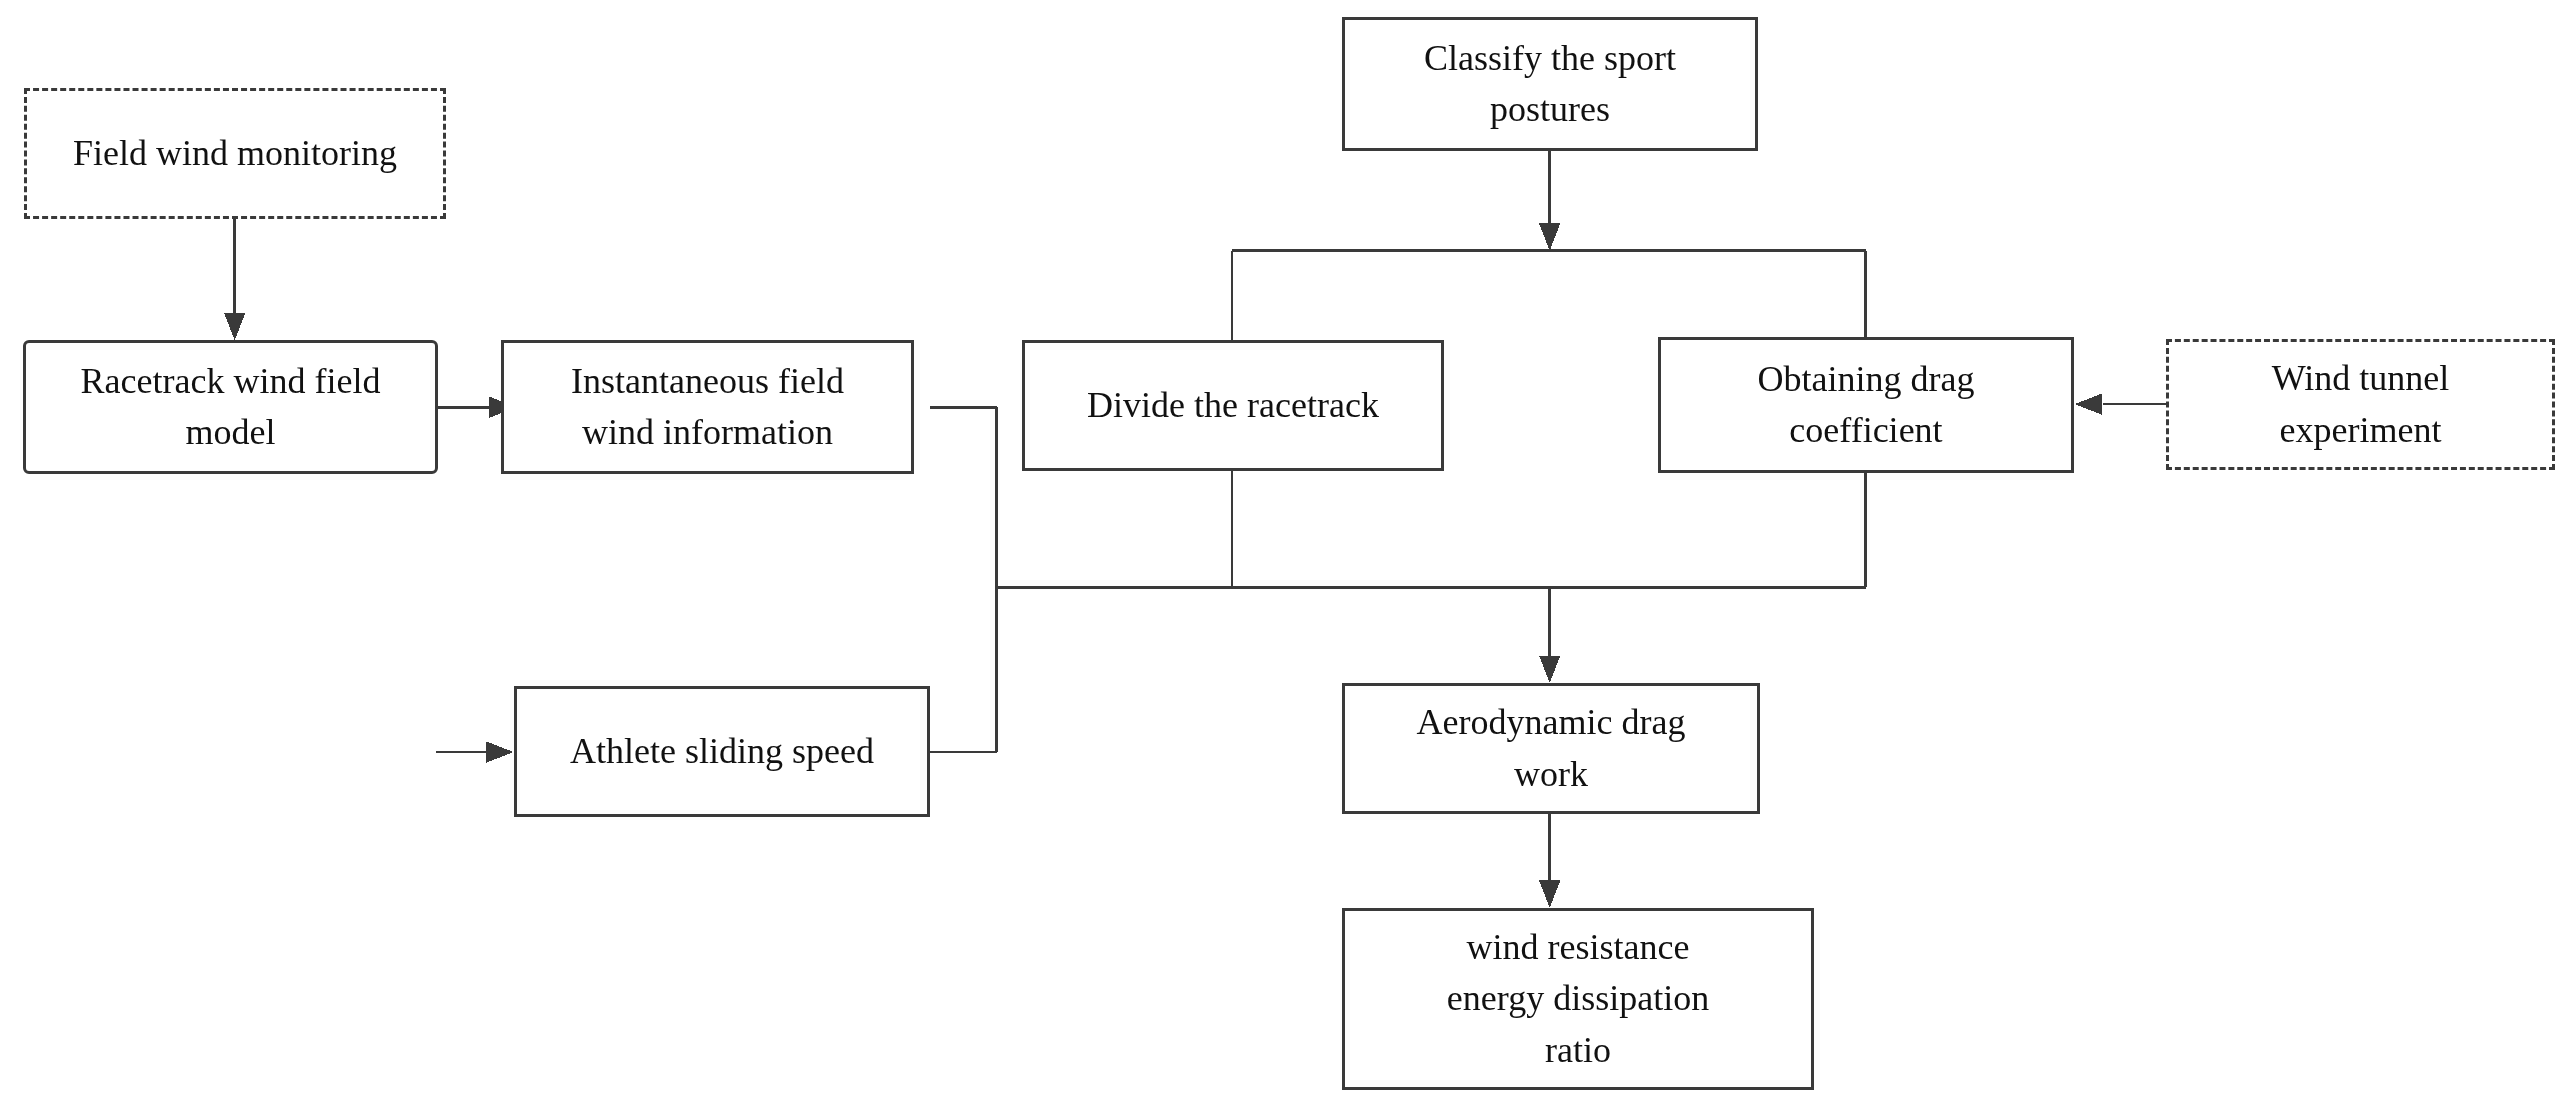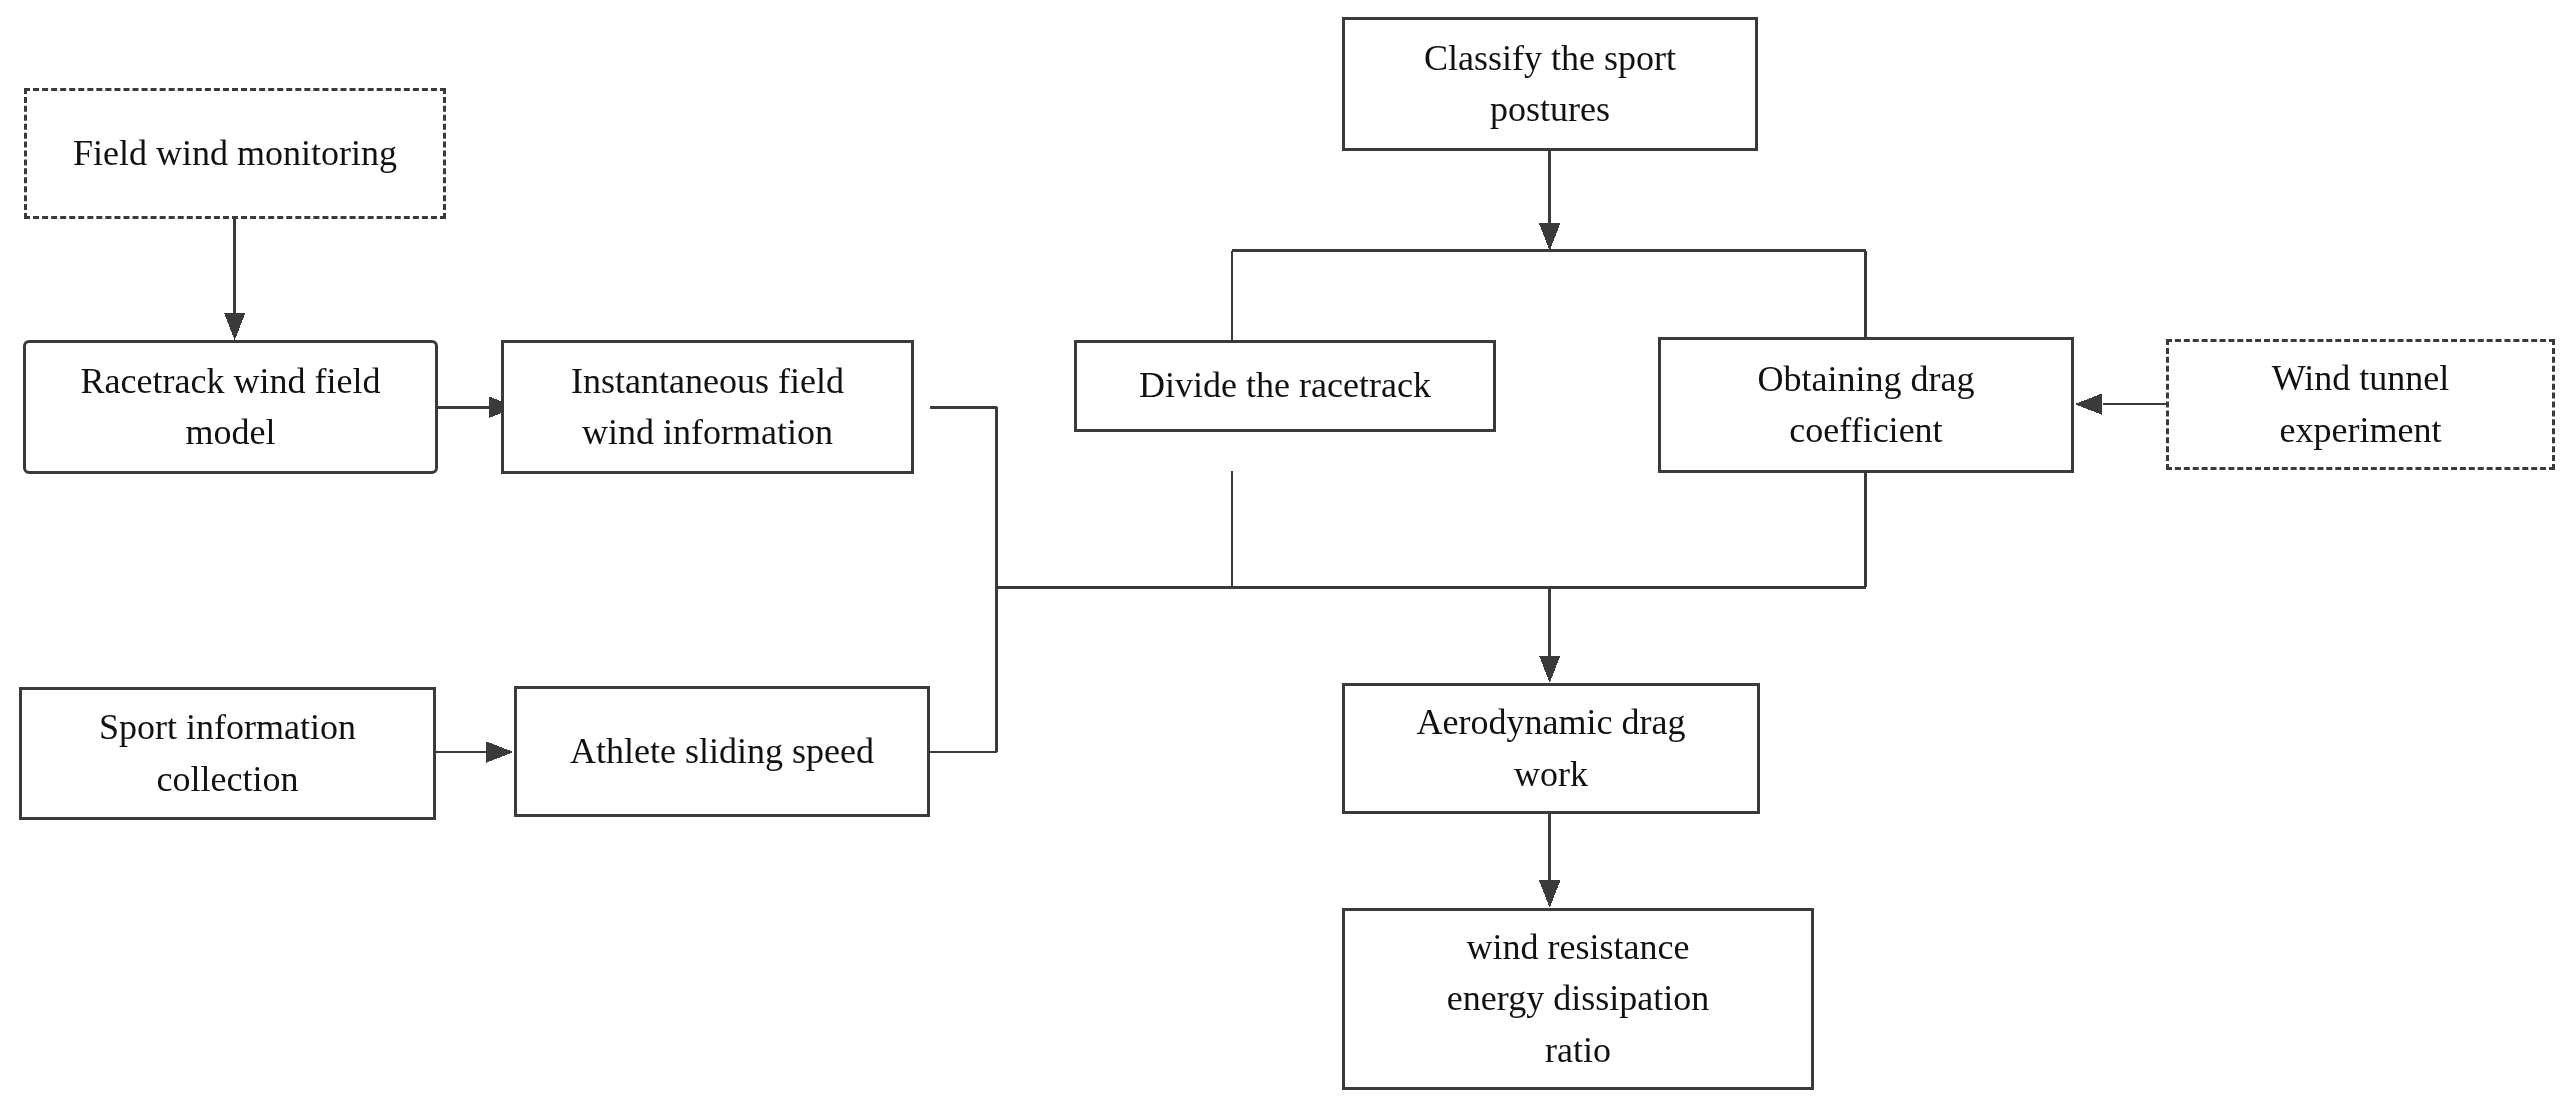--- a/index.html
+++ b/index.html
@@ -31,21 +31,21 @@
     border: 3px solid #3a3a3a;
   }
   .node.dashed { border-style: dashed; align-items: center; }
   
   .n0  { left: 24px;   top: 88px;  width: 422px; height: 131px; }
   .n1  { left: 23px;   top: 340px;  width: 415px; height: 134px; border-radius: 6px; }
   .n2  { left: 501px;  top: 340px;  width: 413px; height: 134px; }
   .n3  { left: 19px;   top: 687px;  width: 417px; height: 133px; }
   .n4  { left: 514px;  top: 686px;  width: 416px; height: 131px; }
   .n5  { left: 1342px; top: 16.7px;   width: 416px; height: 134px; }
-  .n6  { left: 1074px; top: 340px;  width: 422px; height: 92px; }
+  .n6  { left: 1022px; top: 340px;  width: 422px; height: 131px; }
   .n7  { left: 1658px; top: 337px;  width: 416px; height: 136px; }
   .n8  { left: 2166px; top: 339px;  width: 389px; height: 131px; }
   .n9  { left: 1342px; top: 683px;  width: 418px; height: 131px; }
   .n10 { left: 1342px; top: 908px; width: 472px; height: 182px; }
   line { stroke: #3a3a3a; stroke-width: 3.5; }
   polygon { fill: #3a3a3a; stroke: none; }
 </style>
 </head>
 <body>
 
@@ -95,24 +95,20 @@
   <div class="node n1">
     <span>Racetrack wind field
 model</span>
   </div>
 
   <div class="node n2">
     <span>Instantaneous field
 wind information</span>
   </div>
 
-  <div class="node n3">
-    <span>Sport information
-collection</span>
-  </div>
 
   <div class="node n5">
     <span>Classify the sport
 postures</span>
   </div>
 
   <div class="node n4">
     <span>Athlete sliding speed</span>
   </div>
 

